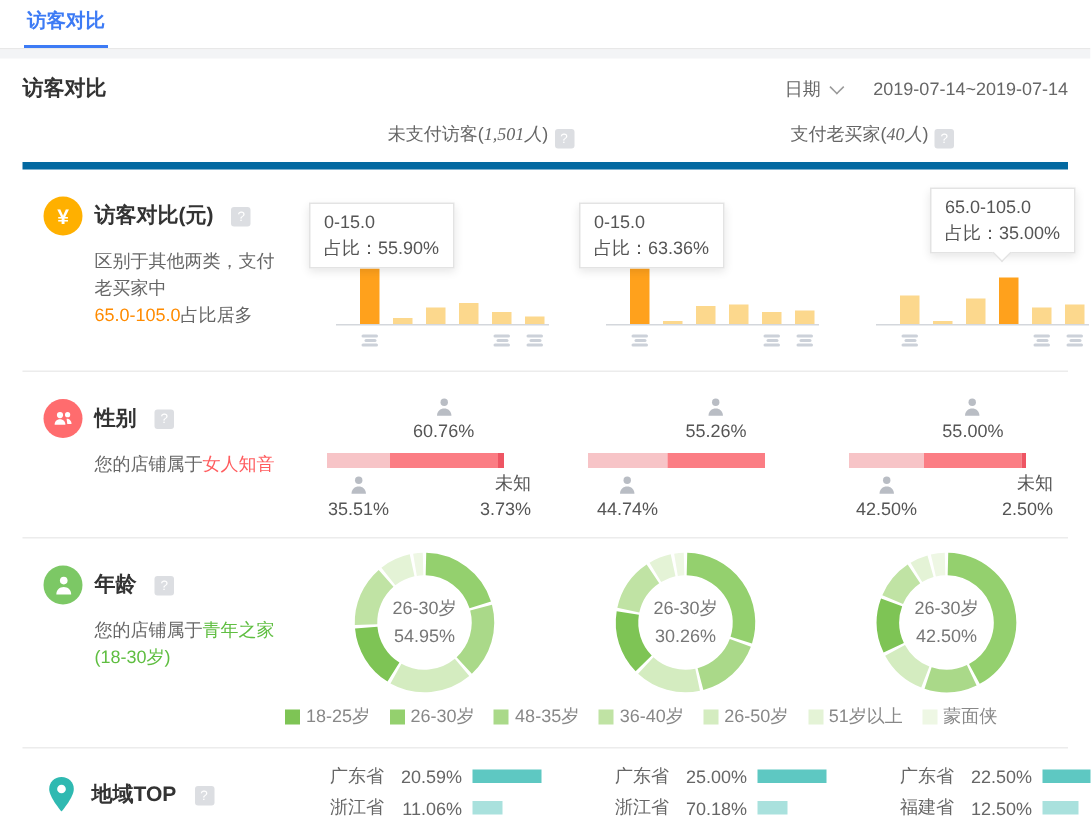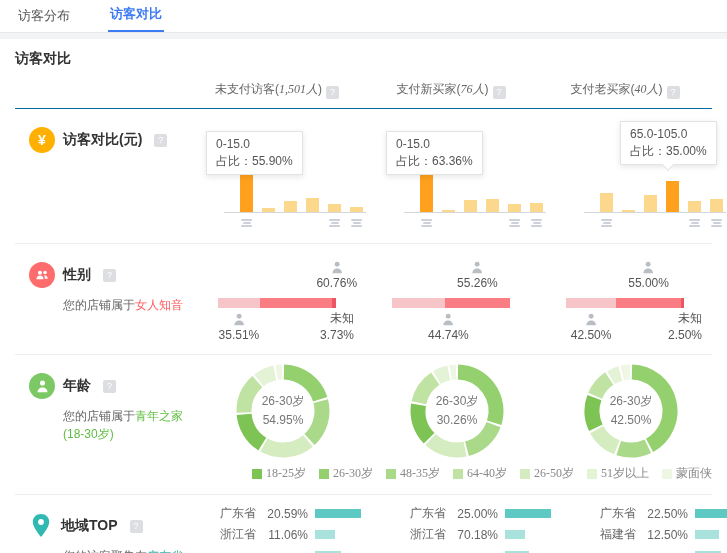--- a/index.html
+++ b/index.html
@@ -15,21 +15,21 @@
   .page-gap{height:6px;background:#f3f4f6;}
   
   .panel{padding:0 15px;}
   .panel-header{height:40px;display:flex;align-items:center;justify-content:space-between;}
   .panel-title{font-size:14px;font-weight:bold;color:#333;}
   .header-right{display:flex;align-items:center;gap:22px;}
   .date-select{display:flex;align-items:center;gap:6px;font-size:12px;color:#666;cursor:pointer;}
   .chev{width:6px;height:6px;border-right:1px solid #999;border-bottom:1px solid #999;transform:rotate(45deg) translateY(-2px);display:inline-block;}
   .date-range{font-size:12px;color:#666;cursor:pointer;}
   
-  .cols-header{display:flex;align-items:flex-start;padding:2px 0 9px 0;border-bottom:1px solid #0369a1;}
+  .cols-header{display:flex;align-items:flex-start;padding:2px 0 9px 0;border-bottom:5px solid #0369a1;}
   .label-spacer{width:175px;flex:0 0 175px;}
   .col-h{flex:1;text-align:center;font-size:12px;color:#666;}
   .col-h .num{font-style:italic;font-family:"Liberation Serif","DejaVu Serif",serif;}
   .help{display:inline-flex;align-items:center;justify-content:center;width:13px;height:13px;border-radius:2px;
         background:#dcdee2;color:#fff;font-size:9px;line-height:13px;margin-left:4px;vertical-align:-2px;cursor:pointer;}
   
   .row{display:flex;border-bottom:1px solid #ececec;}
   .row-label{width:175px;flex:0 0 175px;padding-top:18px;}
   .label-head{display:flex;align-items:center;gap:8px;padding-left:14px;}
   .cicon{width:26px;height:26px;border-radius:50%;display:flex;align-items:center;justify-content:center;flex:0 0 26px;}
@@ -70,68 +70,75 @@
   .gpct{font-size:12px;color:#555;margin-top:1px;white-space:nowrap;}
   .person{width:15px;height:15px;display:block;margin:0 auto;}
   .gunknown{position:absolute;top:50px;right:-18px;font-size:12px;color:#555;text-align:right;line-height:17px;white-space:nowrap;}
   
   .row-age{display:block;}
   .row-age .row-flex{display:flex;}
   .donut{position:relative;width:96px;height:96px;margin:8px 0 0 45px;cursor:pointer;}
   .donut svg{width:96px;height:96px;display:block;}
   .donut-center{position:absolute;inset:0;display:flex;flex-direction:column;align-items:center;justify-content:center;
       font-size:12px;color:#777;line-height:19px;}
-  .legend{margin-left:175px;display:flex;justify-content:flex-end;gap:13px;padding:6px 0 12px;font-family:Liberation Serif, serif;}
+  .legend{margin-left:175px;display:flex;justify-content:flex-start;gap:13px;padding:6px 0 12px;}
   .legend-item{display:flex;align-items:center;gap:4px;font-size:12px;color:#888;}
   .sw{width:10px;height:10px;display:inline-block;}
   
   .row-region{border-bottom:none;}
   .rlist{width:160px;margin:8px 0 0 30px;}
   .rrow{display:flex;align-items:center;height:21px;font-size:12px;color:#666;}
   .rname{width:42px;white-space:nowrap;}
   .rpct{width:46px;text-align:right;margin-right:7px;white-space:nowrap;}
   .rbar{height:9px;display:inline-block;}
   .pin-icon{width:24px;height:26px;flex:0 0 24px;}
 </style>
 </head>
 <body>
 
 <div class="tabbar">
-  <div class="tab">访客分布</div>
   <div class="tab active">访客对比</div>
 </div>
 <div class="page-gap"></div>
 
 <div class="panel">
 
   <div class="panel-header">
     <div class="panel-title">访客对比</div>
+    <div class="header-right">
+      <div class="date-select">
+        <span>日期</span>
+        <i class="chev"></i>
+      </div>
+      <div class="date-range">2019-07-14~2019-07-14</div>
+    </div>
   </div>
 
   <div class="cols-header">
     <div class="label-spacer"></div>
     <div class="col-h">
       <span>未支付访客(</span><i class="num">1,501人</i><span>)</span><span class="help">?</span>
-    </div>
-    <div class="col-h">
-      <span>支付新买家(</span><i class="num">76人</i><span>)</span><span class="help">?</span>
     </div>
     <div class="col-h">
       <span>支付老买家(</span><i class="num">40人</i><span>)</span><span class="help">?</span>
     </div>
   </div>
 
   <div class="row row-consume">
     <div class="row-label">
       <div class="label-head">
         <span class="cicon orange">
             <span class="yen">¥</span>
           </span>
         <span class="row-title">访客对比(元)</span>
         <span class="help">?</span>
+      </div>
+      <div class="row-desc">
+        <span>区别于其他两类，支付老买家中</span><br>
+        <span class="hl-orange">65.0-105.0</span><span>占比居多</span>
       </div>
     </div>
     <div class="cell">
       <div class="mini-chart">
         <div class="tt tt-left">
           <div>0-15.0</div>
           <div>占比：55.90%</div>
         </div>
         <div class="bars">
             <div class="bar" style="height: 49px; background: rgb(255, 161, 28);"></div>
@@ -238,21 +245,21 @@
         </span>
         <span class="row-title">性别</span>
         <span class="help">?</span>
       </div>
       <div class="row-desc">
         <span>您的店铺属于</span><span class="hl-red">女人知音</span>
       </div>
     </div>
     <div class="cell">
       <div class="gwrap">
-        <div class="gfemale" style="left: 65.89%; margin-left: 41px;">
+        <div class="gfemale" style="left: 65.89%;">
           <svg class="person" viewBox="0 0 20 20">
               <g fill="#b9bdc4">
                 <circle cx="10" cy="5.6" r="3.3"></circle>
                 <path d="M3.6 17.6c0-4 2.9-6.4 6.4-6.4s6.4 2.4 6.4 6.4z"></path>
               </g>
             </svg>
           <div class="gpct">60.76%</div>
         </div>
         <div class="gbar">
           <span class="seg seg-male" style="width: 35.51%; background: rgb(247, 196, 199);"></span>
@@ -283,21 +290,21 @@
                 <path d="M3.6 17.6c0-4 2.9-6.4 6.4-6.4s6.4 2.4 6.4 6.4z"></path>
               </g>
             </svg>
           <div class="gpct">55.26%</div>
         </div>
         <div class="gbar">
           <span class="seg seg-male" style="width: 44.74%; background: rgb(247, 196, 199);"></span>
             <span class="seg seg-female" style="width: 55.26%; background: rgb(251, 125, 132);"></span>
             <span class="seg seg-unknown" style="width: 0%; background: rgb(238, 85, 99);"></span>
         </div>
-        <div class="gmale" style="left: 22.37%; margin-left: 30px;">
+        <div class="gmale" style="left: 22.37%;">
           <svg class="person" viewBox="0 0 20 20">
               <g fill="#b9bdc4">
                 <circle cx="10" cy="5.6" r="3.3"></circle>
                 <path d="M3.6 17.6c0-4 2.9-6.4 6.4-6.4s6.4 2.4 6.4 6.4z"></path>
               </g>
             </svg>
           <div class="gpct">44.74%</div>
         </div>
 
       </div>
@@ -414,21 +421,21 @@
       <span class="legend-item">
           <span class="sw" style="background: rgb(148, 208, 110);"></span>
           <span>26-30岁</span>
         </span>
       <span class="legend-item">
           <span class="sw" style="background: rgb(170, 217, 137);"></span>
           <span>48-35岁</span>
         </span>
       <span class="legend-item">
           <span class="sw" style="background: rgb(192, 227, 164);"></span>
-          <span>64-40岁</span>
+          <span>36-40岁</span>
         </span>
       <span class="legend-item">
           <span class="sw" style="background: rgb(212, 236, 192);"></span>
           <span>26-50岁</span>
         </span>
       <span class="legend-item">
           <span class="sw" style="background: rgb(228, 243, 214);"></span>
           <span>51岁以上</span>
         </span>
       <span class="legend-item">

